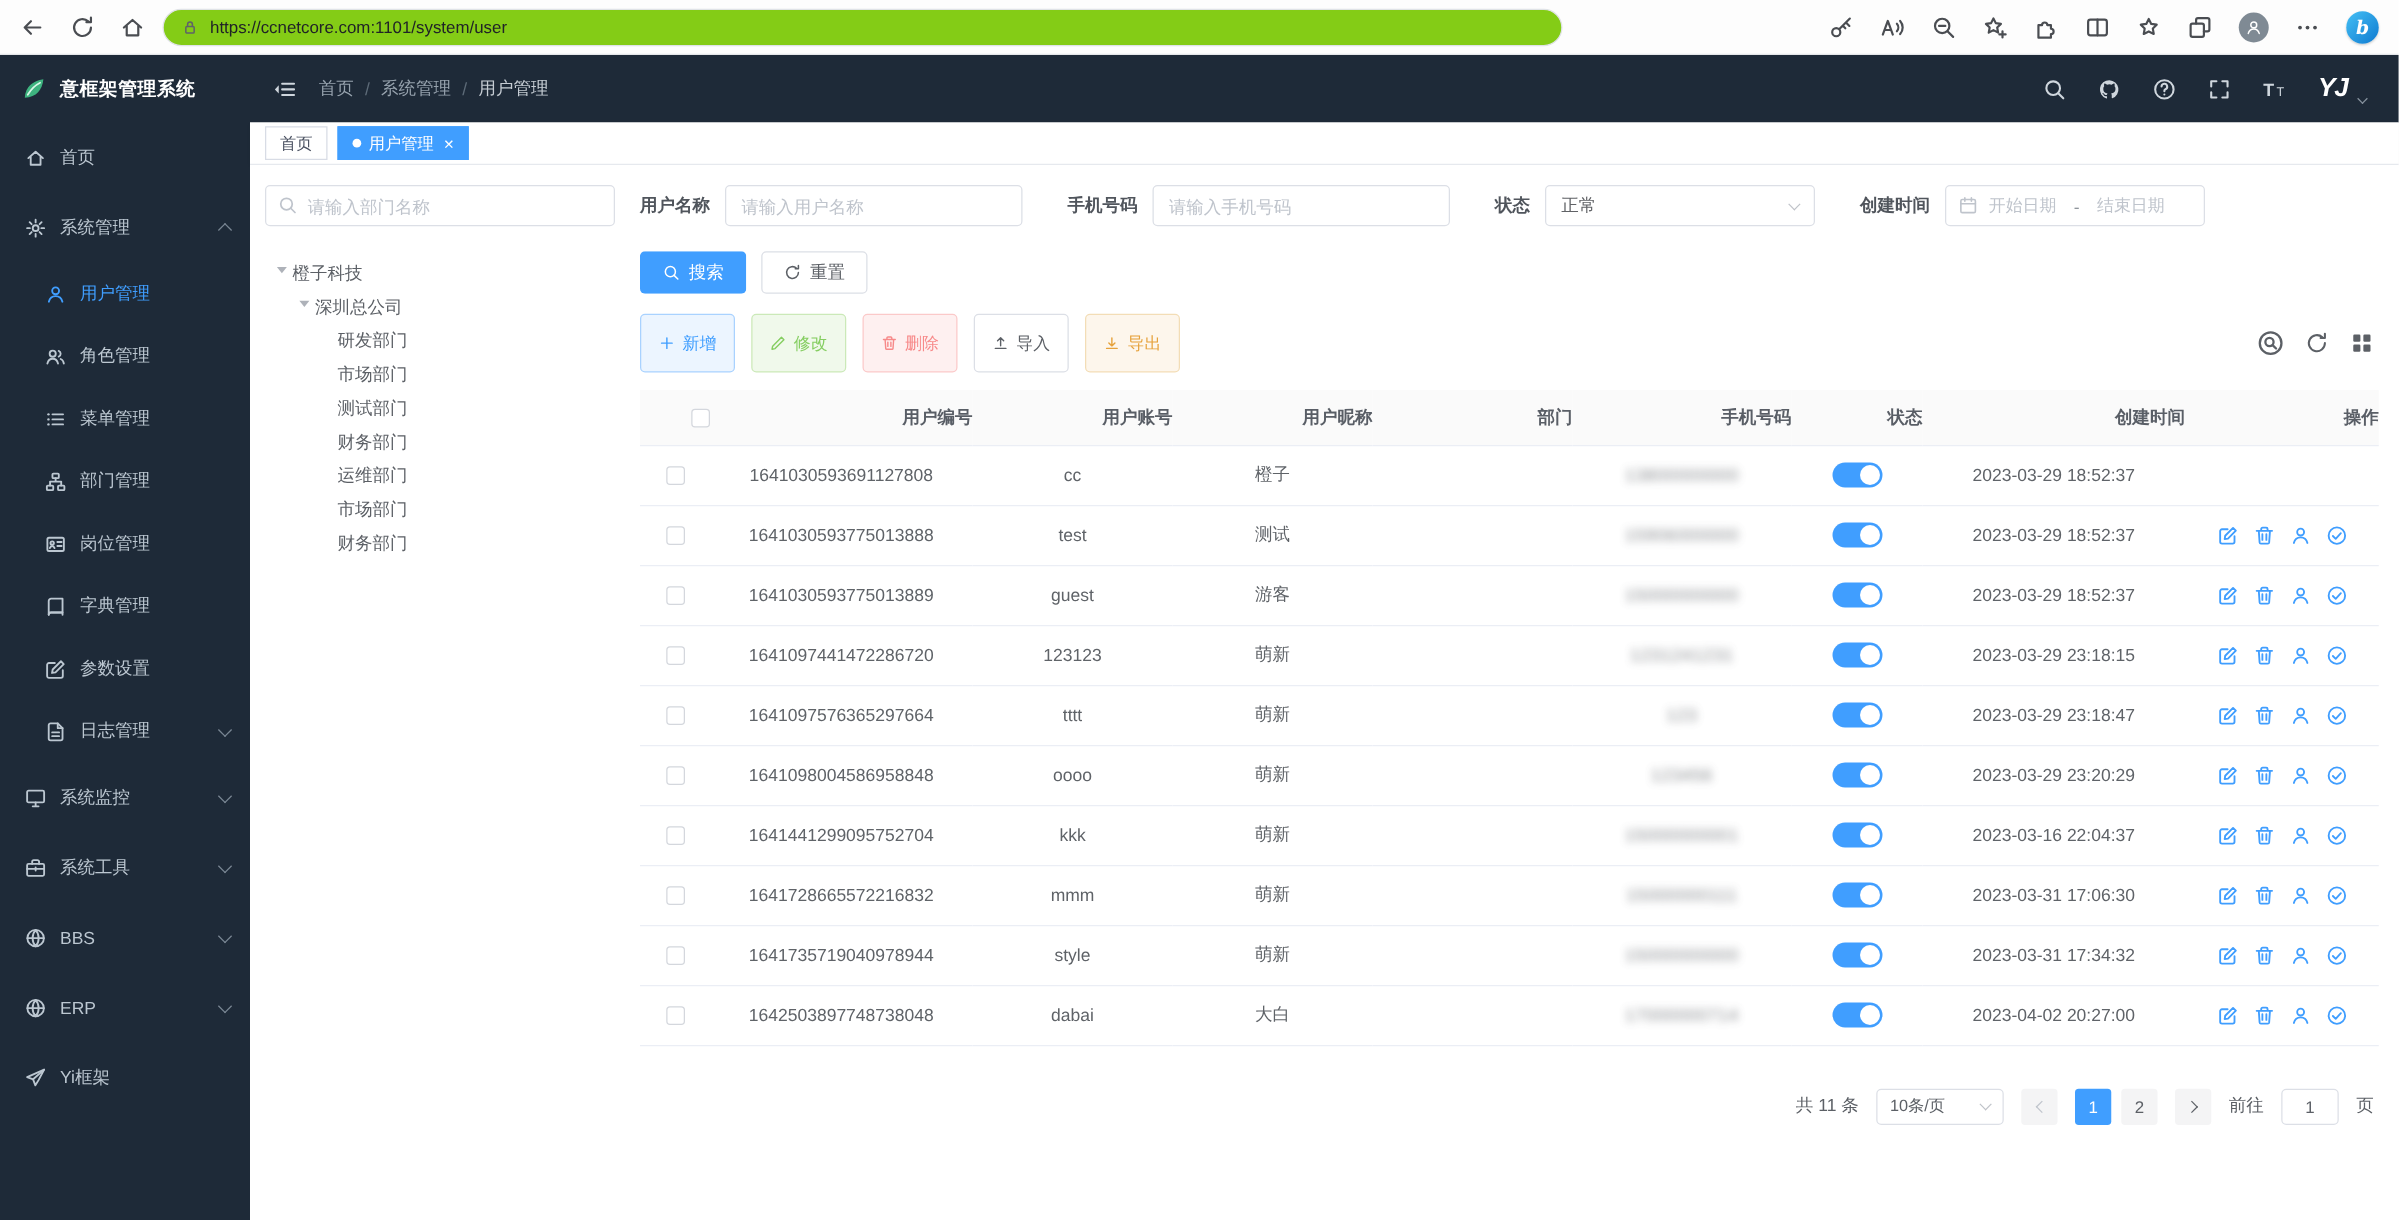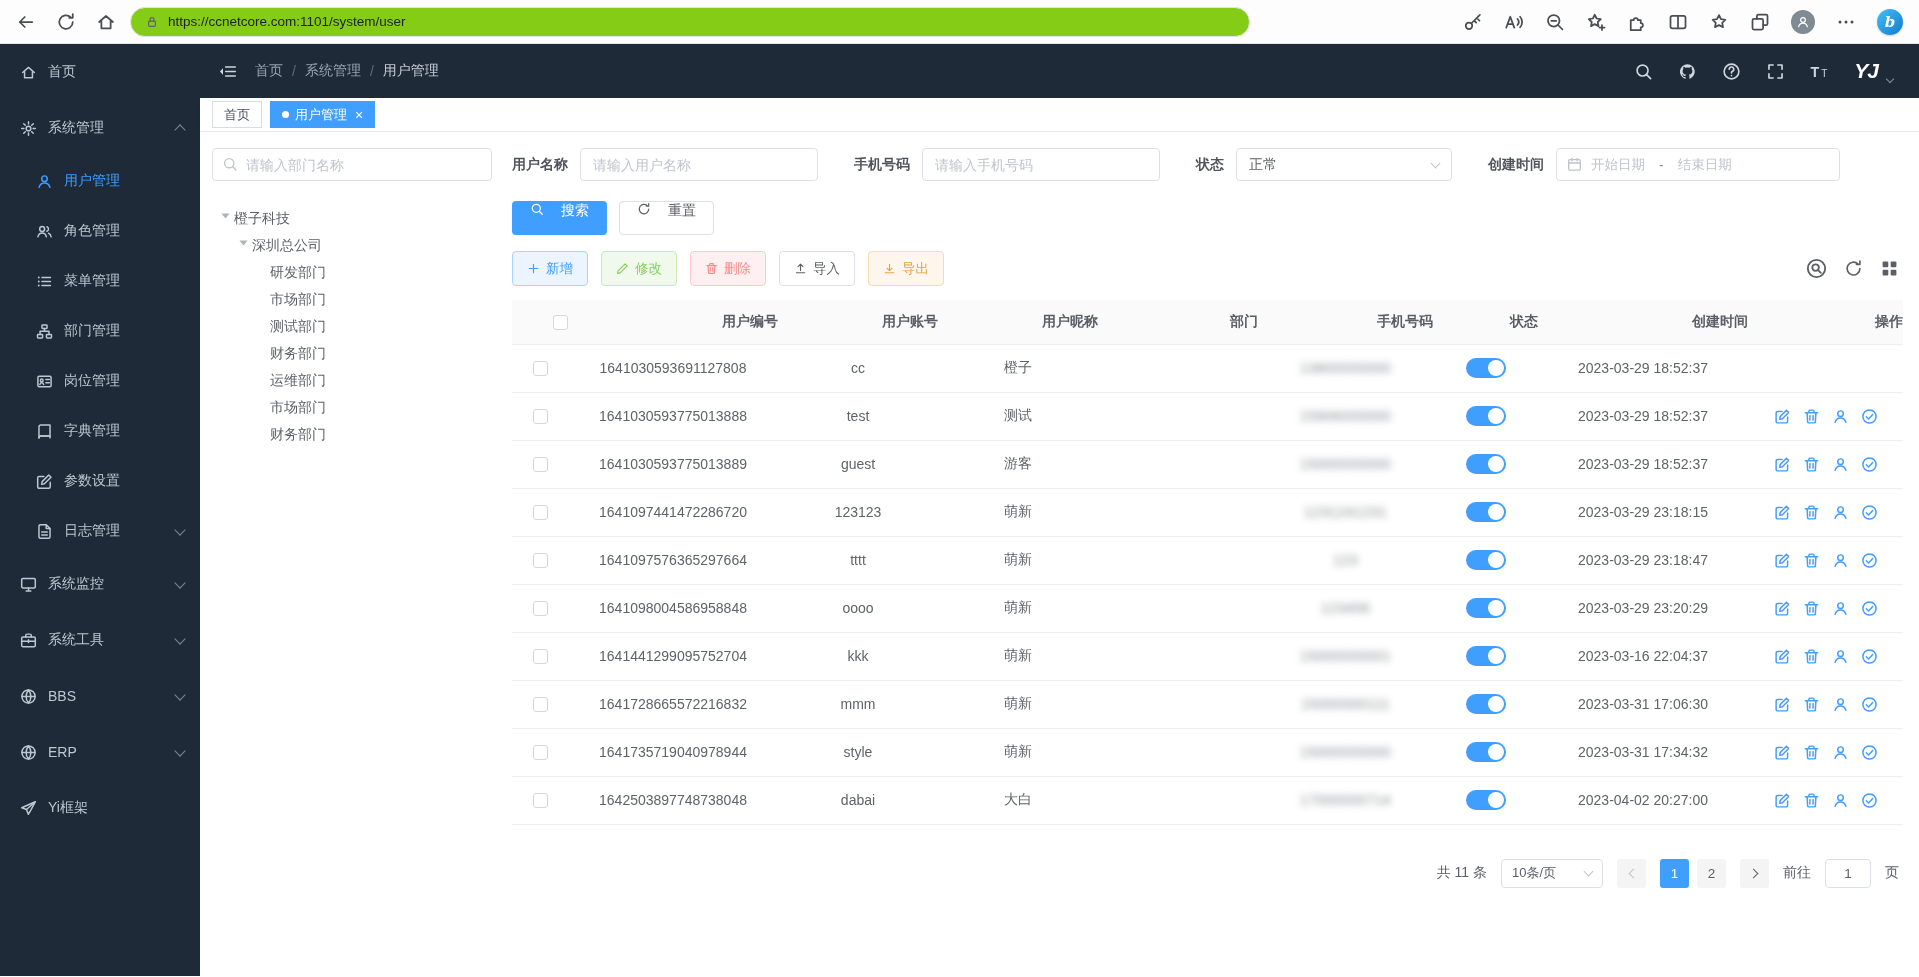--- a/index.html
+++ b/index.html
@@ -72,34 +72,34 @@
 
 .right-col{flex:1;min-width:0;padding-left:10px}
 .filter-row{display:flex;align-items:center}
 .fgroup{display:flex;align-items:center;margin-right:36px}
 .fgroup:last-child{margin-right:0}
 .flabel{font-weight:700;color:#50555c;margin-right:12px;white-space:nowrap}
 .finput{height:33px;border:1px solid #dcdfe6;border-radius:4px;background:#fff;font-size:14px;color:#606266;padding:0 12px;outline:none;font-family:Liberation Sans, sans-serif}
 .finput::placeholder{color:#bfc4cc}
 .w240{width:238px}
 .fselect{width:216px;height:33px;border:1px solid #dcdfe6;border-radius:4px;display:flex;align-items:center;justify-content:space-between;padding:0 12px;cursor:pointer;color:#606266;background:#fff}
-.fdate{width:284px;height:33px;border:1px solid #dcdfe6;border-radius:4px;display:flex;align-items:center;padding:0 10px;color:#bfc4cc;cursor:pointer;background:#fff}
+.fdate{width:208px;height:33px;border:1px solid #dcdfe6;border-radius:4px;display:flex;align-items:center;padding:0 10px;color:#bfc4cc;cursor:pointer;background:#fff}
 .cal{width:15px;height:15px;flex:none;margin-right:9px}
 .dph{font-size:13.5px}
 .dsep{color:#8f959c;margin:0 14px}
 
 .btn-row{margin-top:20px;display:flex;gap:12px}
-.btn{height:34px;padding:0 17px;border-radius:4px;font-size:14px;display:inline-flex;align-items:flex-start;gap:17px;cursor:pointer;border:1px solid transparent;font-family:inherit}
+.btn{height:34px;padding:0 17px;border-radius:4px;font-size:14px;display:inline-flex;align-items:center;gap:7px;cursor:pointer;border:1px solid transparent;font-family:inherit}
 .bico{width:14px;height:14px;display:inline-flex}
 .btn.primary{background:#409eff;color:#fff}
 .btn.plain{background:#fff;border-color:#dcdfe6;color:#5c6066}
 
 .action-row{margin-top:16px;display:flex;align-items:center}
 .tbtns{display:flex;gap:13px}
-.btn-mini{height:35px;padding:0 14px;border-radius:4px;font-size:13.5px;display:inline-flex;align-items:center;gap:6px;cursor:pointer;border:1px solid;font-family:inherit}
+.btn-mini{height:47px;padding:0 14px;border-radius:4px;font-size:13.5px;display:inline-flex;align-items:center;gap:6px;cursor:pointer;border:1px solid;font-family:inherit}
 .btn-mini .bico{width:13px;height:13px}
 .tb-add{background:#ecf5ff;border-color:#a9d2ff;color:#409eff}
 .tb-edit{background:#f0f9eb;border-color:#cbe9b8;color:#85ce61}
 .tb-delete{background:#fef0f0;border-color:#fbc9c9;color:#f78989}
 .tb-import{background:#fff;border-color:#dcdfe6;color:#5c6066}
 .tb-export{background:#fdf6ec;border-color:#f3ddb6;color:#e6a23c}
 .action-right{margin-left:auto;display:flex;align-items:center;gap:17px;color:#5c6066;padding-right:4px}
 .aicon{width:19px;height:19px;cursor:pointer;display:inline-flex}
 .aicon.circle{width:21px;height:21px}
 
@@ -218,20 +218,29 @@
         </svg>
       </span>
       <span class="bing">
         <span class="bing-b">b</span>
       </span>
     </div>
 </div>
 
 <div class="app">
   <aside class="sidebar">
+    <div class="logo">
+      <span class="logo-icon">
+          <svg viewBox="0 0 16 16" fill="none" stroke="currentColor" stroke-width="1.4" stroke-linecap="round" stroke-linejoin="round">
+            <path d="M2.8 13.2C3 7 7.5 3.2 13.6 2.4c-.6 6.2-4 10.4-10.8 10.8z" fill="#3eb37f" stroke="none"></path>
+            <path d="M4.5 11.5c2-3.4 4.4-5.6 7.2-7" stroke="#d9f7e8" stroke-width="1"></path>
+          </svg>
+        </span>
+      <span class="logo-title">意框架管理系统</span>
+    </div>
     <nav id="sidebar-nav">
         <div class="menu-item">
           <span class="micon">
             <svg viewBox="0 0 16 16" fill="none" stroke="currentColor" stroke-width="1.4" stroke-linecap="round" stroke-linejoin="round">
               <path d="M2.5 8L8 3.2 13.5 8M4.3 6.8V13h7.4V6.8"></path>
             </svg>
           </span>
           <span class="mlabel">首页</span>
         </div>
         <div class="menu-item">

